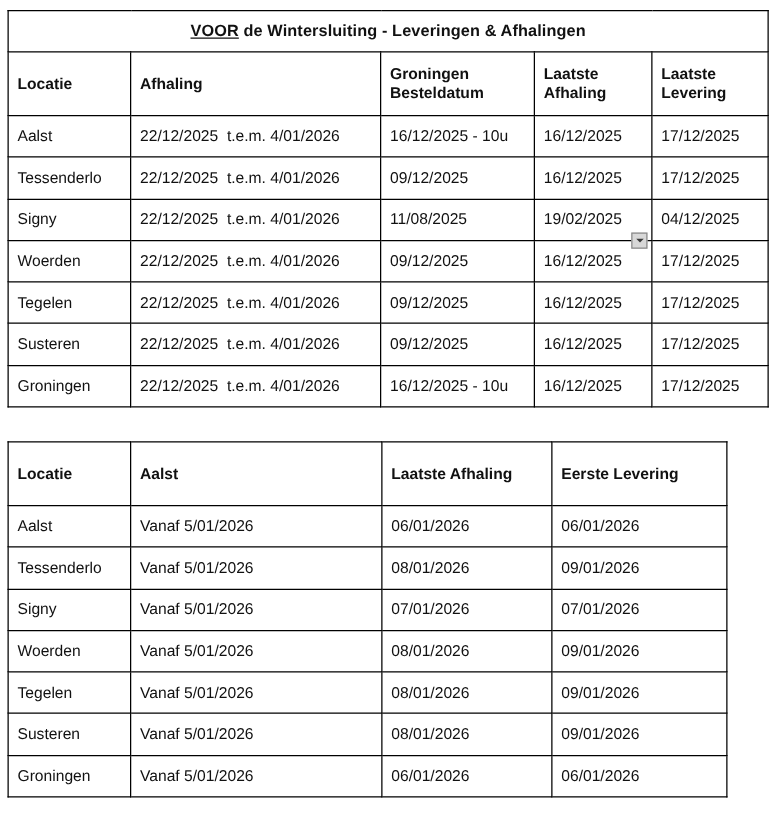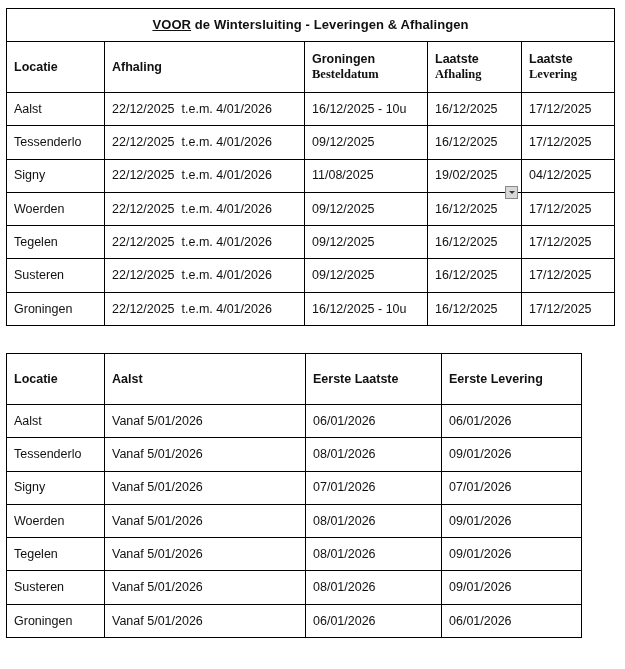--- a/index.html
+++ b/index.html
@@ -57,21 +57,20 @@
   }
 
   .head-cell {
     font-weight: bold !important;
     font-size: 12.5px !important;
     height: 50px;
     vertical-align: middle;
   }
   .head-cell .l2 {
     display: block;
-    font-family: Liberation Serif, serif;
   }
 
   .data-cell {
     height: 32.3px;
     font-size: 12.5px;
   }
 
   
   #table-voor {
     left: 6px;
@@ -203,21 +202,21 @@
     <colgroup>
       <col class="c0">
         <col class="c1">
         <col class="c2">
         <col class="c3">
     </colgroup>
     <tbody>
       <tr>
         <td class="head-cell">Locatie</td>
         <td class="head-cell">Aalst</td>
-        <td class="head-cell">Eerste Laatste</td>
+        <td class="head-cell">Laatste Afhaling</td>
         <td class="head-cell">Eerste Levering</td>
       </tr>
 
       <tr>
         <td class="data-cell">Aalst</td>
         <td class="data-cell">Vanaf 5/01/2026</td>
         <td class="data-cell">06/01/2026</td>
         <td class="data-cell">06/01/2026</td>
       </tr>
       <tr>

